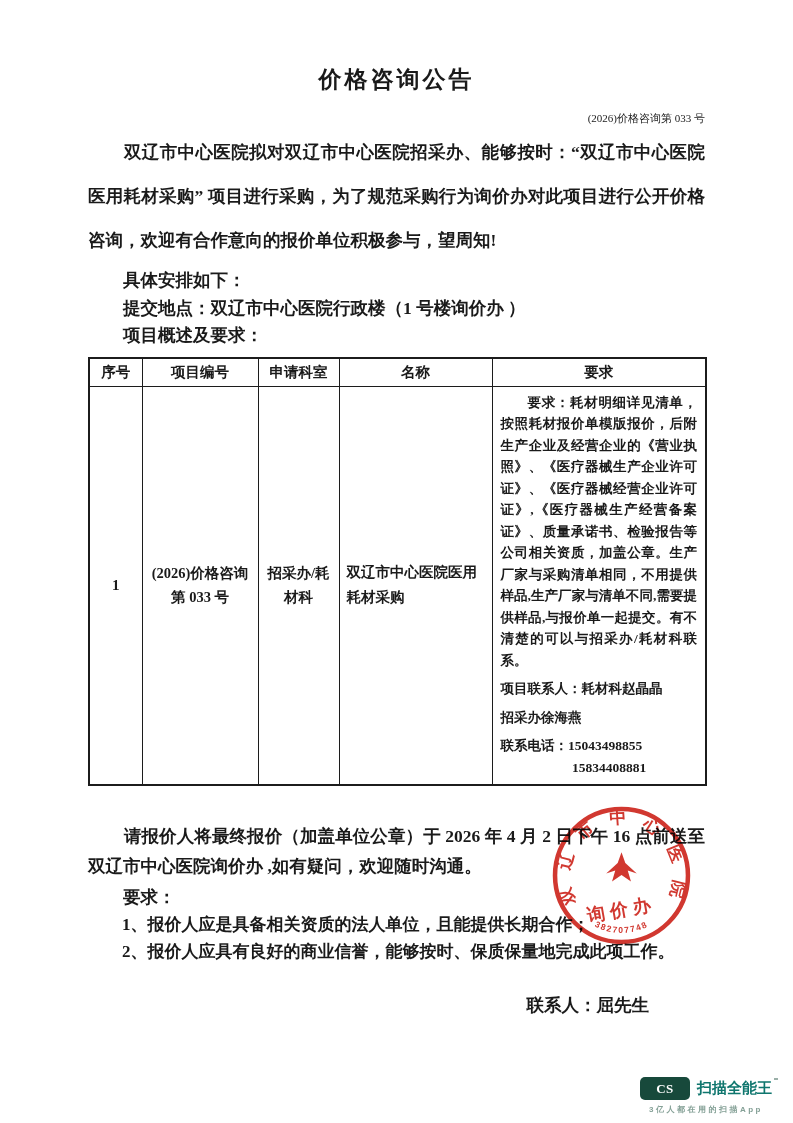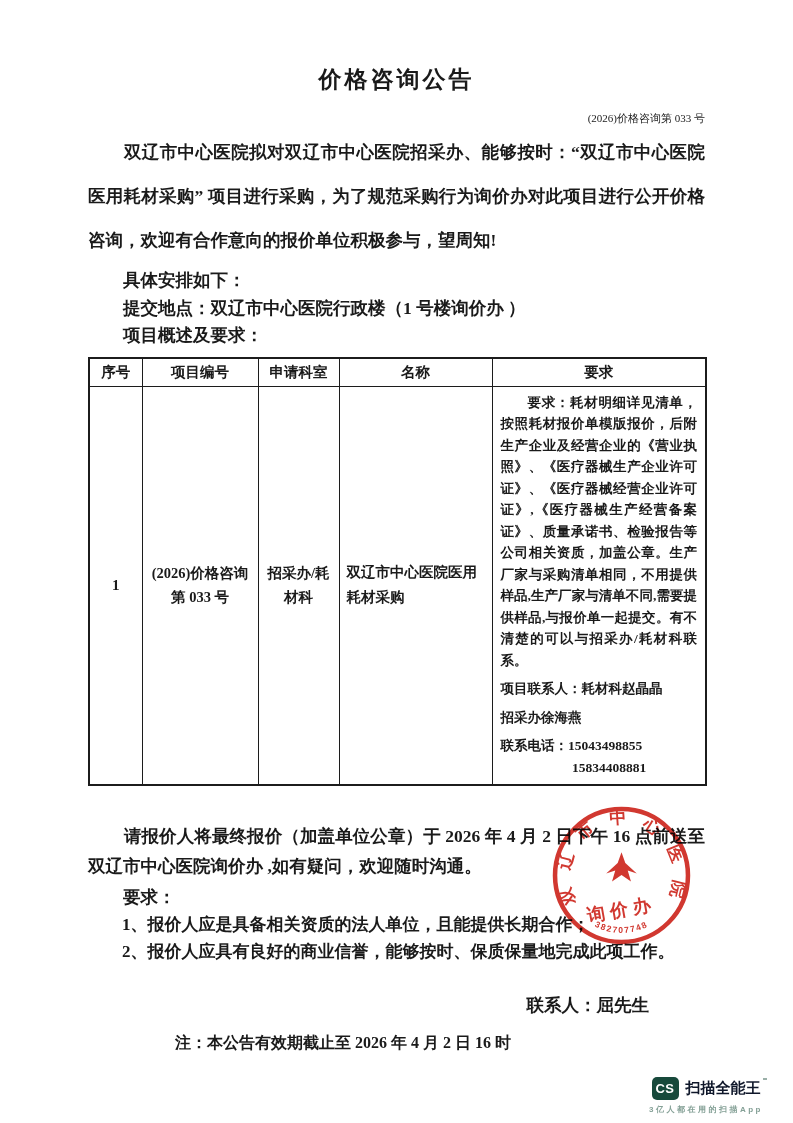--- a/index.html
+++ b/index.html
@@ -57,25 +57,26 @@
     mix-blend-mode:multiply; opacity:.9; pointer-events:none;
   }
   .seal svg { width:100%; height:100%; }
 
   .watermark {
     position:absolute; right:12px; bottom:8px; width:150px;
     font-family:"Liberation Sans","DejaVu Sans",sans-serif;
   }
   .wm-row { display:flex; align-items:center; justify-content:center; }
   .wm-badge {
-    width:27px; height:23px; border-radius:5px; background:#17493b; color:#ffffff;
+    width:50px; height:23px; border-radius:5px; background:#17493b; color:#ffffff;
     font-size:13px; font-weight:700; display:flex; align-items:center; justify-content:center;
     letter-spacing:.5px;
+    font-family:Liberation Serif, serif;
   }
-  .wm-name { font-size:15px; font-weight:700; color:#0f172a; margin-left:7px; position:relative; }
+  .wm-name { font-size:15px; font-weight:700; color:#0f766e; margin-left:7px; position:relative; }
   .wm-tick { position:absolute; top:-1px; right:-6px; width:4px; border-top:2px solid #9ab0a8; }
   .wm-tagline {
     margin-top:4px; text-align:center; font-size:8px; letter-spacing:2.5px;
     color:#84a096; font-weight:600; white-space:nowrap;
   }
 </style>
 </head>
 <body>
 
 <div class="page">
@@ -131,21 +132,20 @@
 
     <div class="closing-p">请报价人将最终报价（加盖单位公章）于 2026 年 4 月 2 日下午 16 点前送至双辽市中心医院询价办 ,如有疑问，欢迎随时沟通。</div>
     <div class="req-heading">要求：</div>
     <div class="req-item">1、报价人应是具备相关资质的法人单位，且能提供长期合作；</div>
     <div class="req-item">2、报价人应具有良好的商业信誉，能够按时、保质保量地完成此项工作。</div>
 
     <div class="signature">
       <div class="sig-contact">联系人：屈先生</div>
     </div>
 
-    <div class="note">注：本公告有效期截止至 2026 年 4 月 2 日 16 时</div>
   </div>
 
   <div class="seal">
     <svg viewBox="0 0 140 140" xmlns="http://www.w3.org/2000/svg">
       <defs>
         <path id="arcTop" d="M 27.4,99.8 A 52,52 0 1 1 112.6,99.8" fill="none"></path>
         <path id="arcBottom" d="M 18.3,94.1 A 57,57 0 0 0 121.7,94.1" fill="none"></path>
       </defs>
       <circle cx="70" cy="70" r="66" fill="none" stroke-width="4.5" stroke="#cc2219"></circle>
       <polygon points="70,47 73.8,57.7 85.2,67.9 76.2,65 79.4,75.9 70,69.5 60.6,75.9 63.8,65 54.8,67.9 66.2,57.7" fill="#cc2219"></polygon>

